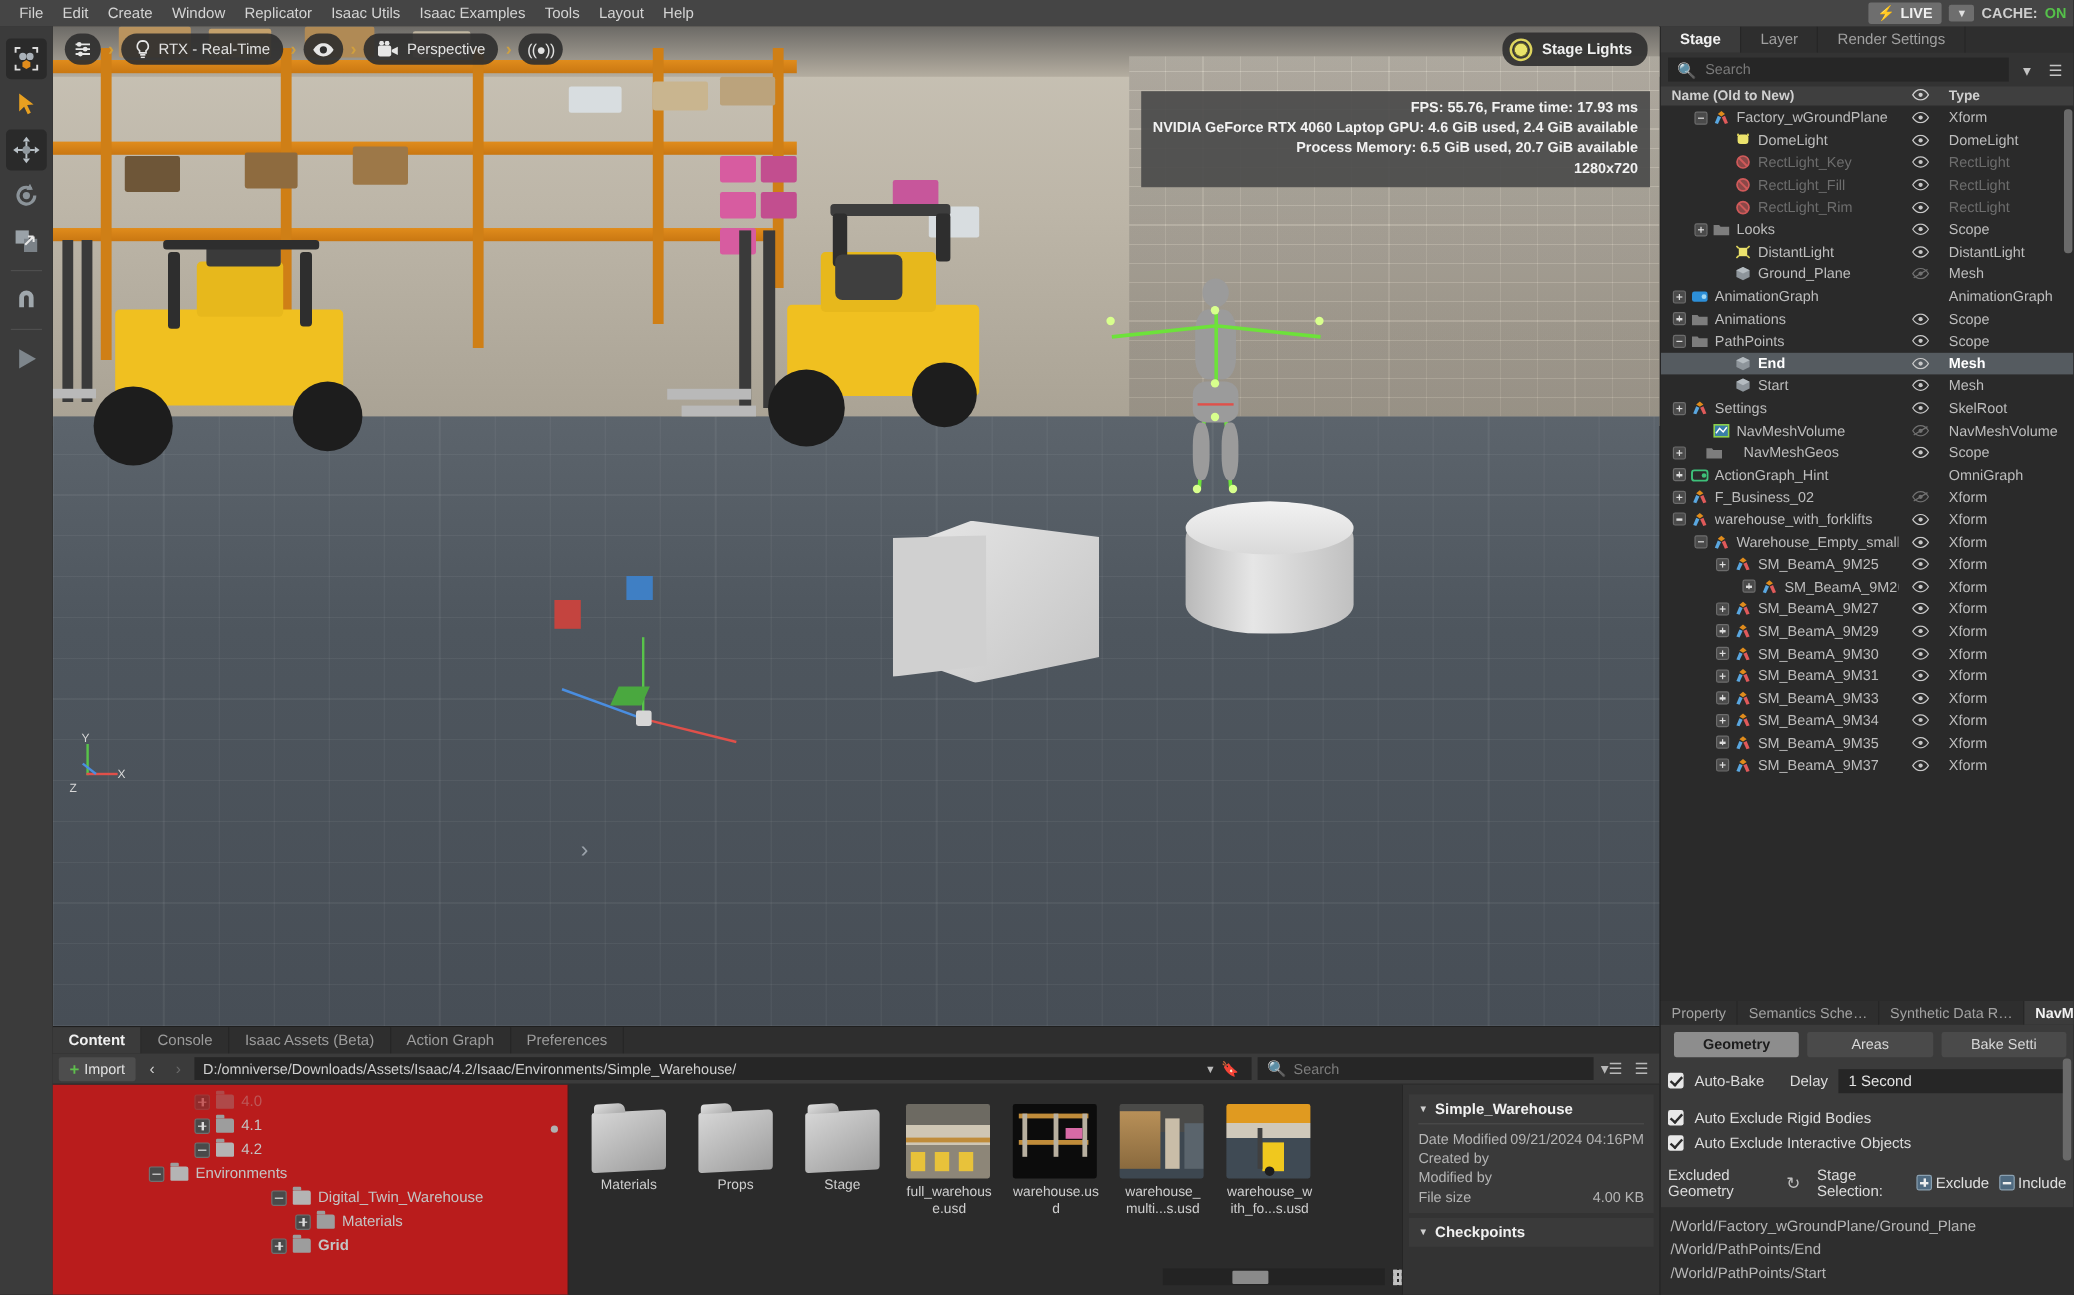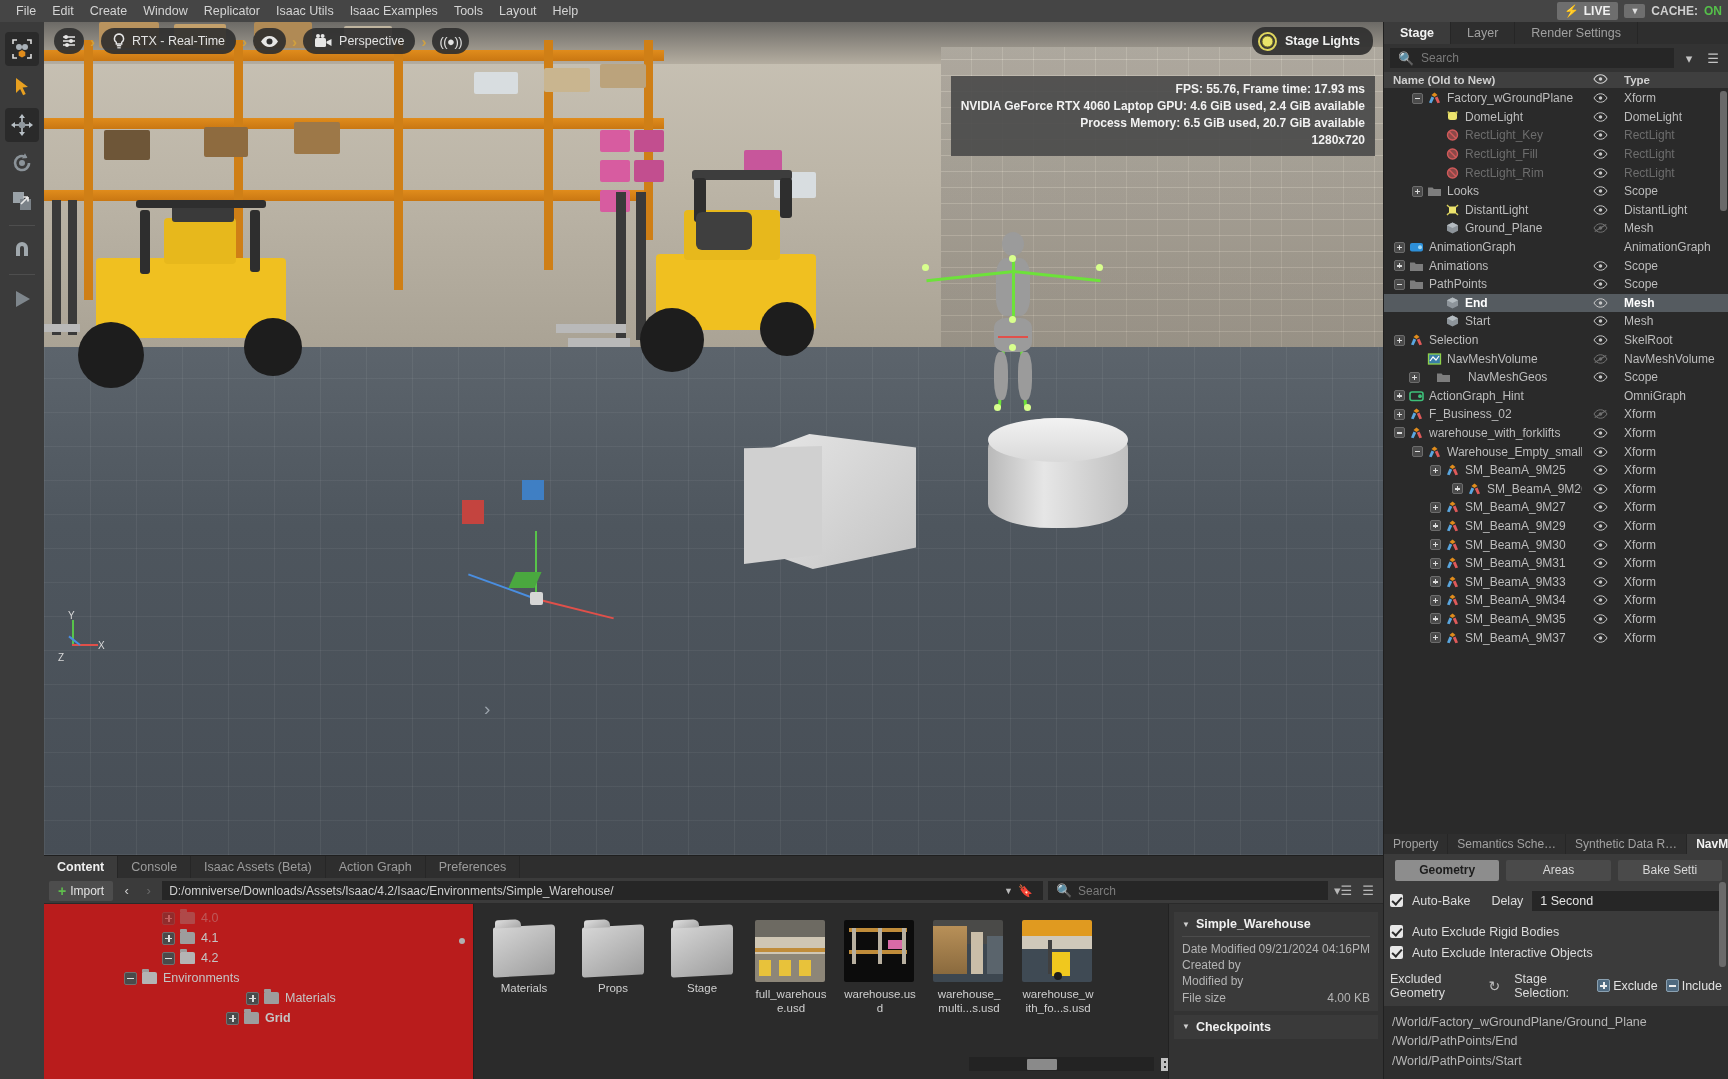--- a/index.html
+++ b/index.html
@@ -622,20 +622,25 @@
             <div class="tr-row" style="padding-left:118px;">
               <span class="tr-exp box"></span>
               <span class="folder-ico open"></span>
               <span>4.2</span>
             </div>
             <div class="tr-row" style="padding-left:80px;">
               <span class="tr-exp box"></span>
               <span class="folder-ico open"></span>
               <span>Environments</span>
             </div>
+            <div class="tr-row" style="padding-left:182px;">
+              <span class="tr-exp box"></span>
+              <span class="folder-ico open"></span>
+              <span>Digital_Twin_Warehouse</span>
+            </div>
             <div class="tr-row" style="padding-left:202px;">
               <span class="tr-exp box plus"></span>
               <span class="folder-ico"></span>
               <span>Materials</span>
             </div>
             <div class="tr-row" style="padding-left:182px;font-weight:bold;">
               <span class="tr-exp box plus"></span>
               <span class="folder-ico"></span>
               <span>Grid</span>
             </div>
@@ -1008,21 +1013,21 @@
           <div class="st-row">
             <div class="st-name" style="padding-left: 10px;">
               <span class="st-exp plus"></span>
               <span class="prim-ico">
                 <svg width="15" height="14" viewBox="0 0 15 14">
                   <path d="M7.5 1.5l3 2.5-3 2-3-2z" fill="#e08c1c"></path>
                   <path d="M4.5 5.5L2 11.5l2.6.8 2.6-5.6z" fill="#5aa7e0"></path>
                   <path d="M10.5 5.5l2.5 6-2.6.8-2.6-5.6z" fill="#e05a5a"></path>
                 </svg>
               </span>
-              <span>Selection</span>
+              <span>Settings</span>
             </div>
             <div class="st-eye">
               <svg width="15" height="10" viewBox="0 0 19 13" opacity="1">
                 <path d="M1 6.5C3.4 2.6 6.2 1 9.5 1s6.1 1.6 8.5 5.5C15.6 10.4 12.8 12 9.5 12S3.4 10.4 1 6.5z" fill="none" stroke="#c8c8c8" stroke-width="1.3"></path>
                 <circle cx="9.5" cy="6.5" r="2.3" fill="#c8c8c8"></circle>
               </svg>
             </div>
             <div class="st-type">SkelRoot</div>
           </div>
           <div class="st-row">
@@ -1039,21 +1044,21 @@
             <div class="st-eye">
               <svg width="15" height="10" viewBox="0 0 19 13" opacity="0.45">
                 <path d="M1 6.5C3.4 2.6 6.2 1 9.5 1s6.1 1.6 8.5 5.5C15.6 10.4 12.8 12 9.5 12S3.4 10.4 1 6.5z" fill="none" stroke="#c8c8c8" stroke-width="1.3"></path>
                 <circle cx="9.5" cy="6.5" r="2.3" fill="#c8c8c8"></circle>
                 <path d="M2 11L17 2" stroke="#c8c8c8" stroke-width="1.4"></path>
               </svg>
             </div>
             <div class="st-type">NavMeshVolume</div>
           </div>
           <div class="st-row">
-            <div class="st-name" style="padding-left: 25px; gap: 12px;">
+            <div class="st-name" style="padding-left: 10px; gap: 12px;">
               <span class="st-exp plus"></span>
               <span class="prim-ico">
                 <svg width="15" height="14" viewBox="0 0 15 14">
                   <path d="M1 3.5h4.6l1.2 1.4H14v7.2H1z" fill="#7d7d7d"></path>
                 </svg>
               </span>
               <span>NavMeshGeos</span>
             </div>
             <div class="st-eye">
               <svg width="15" height="10" viewBox="0 0 19 13" opacity="1">

